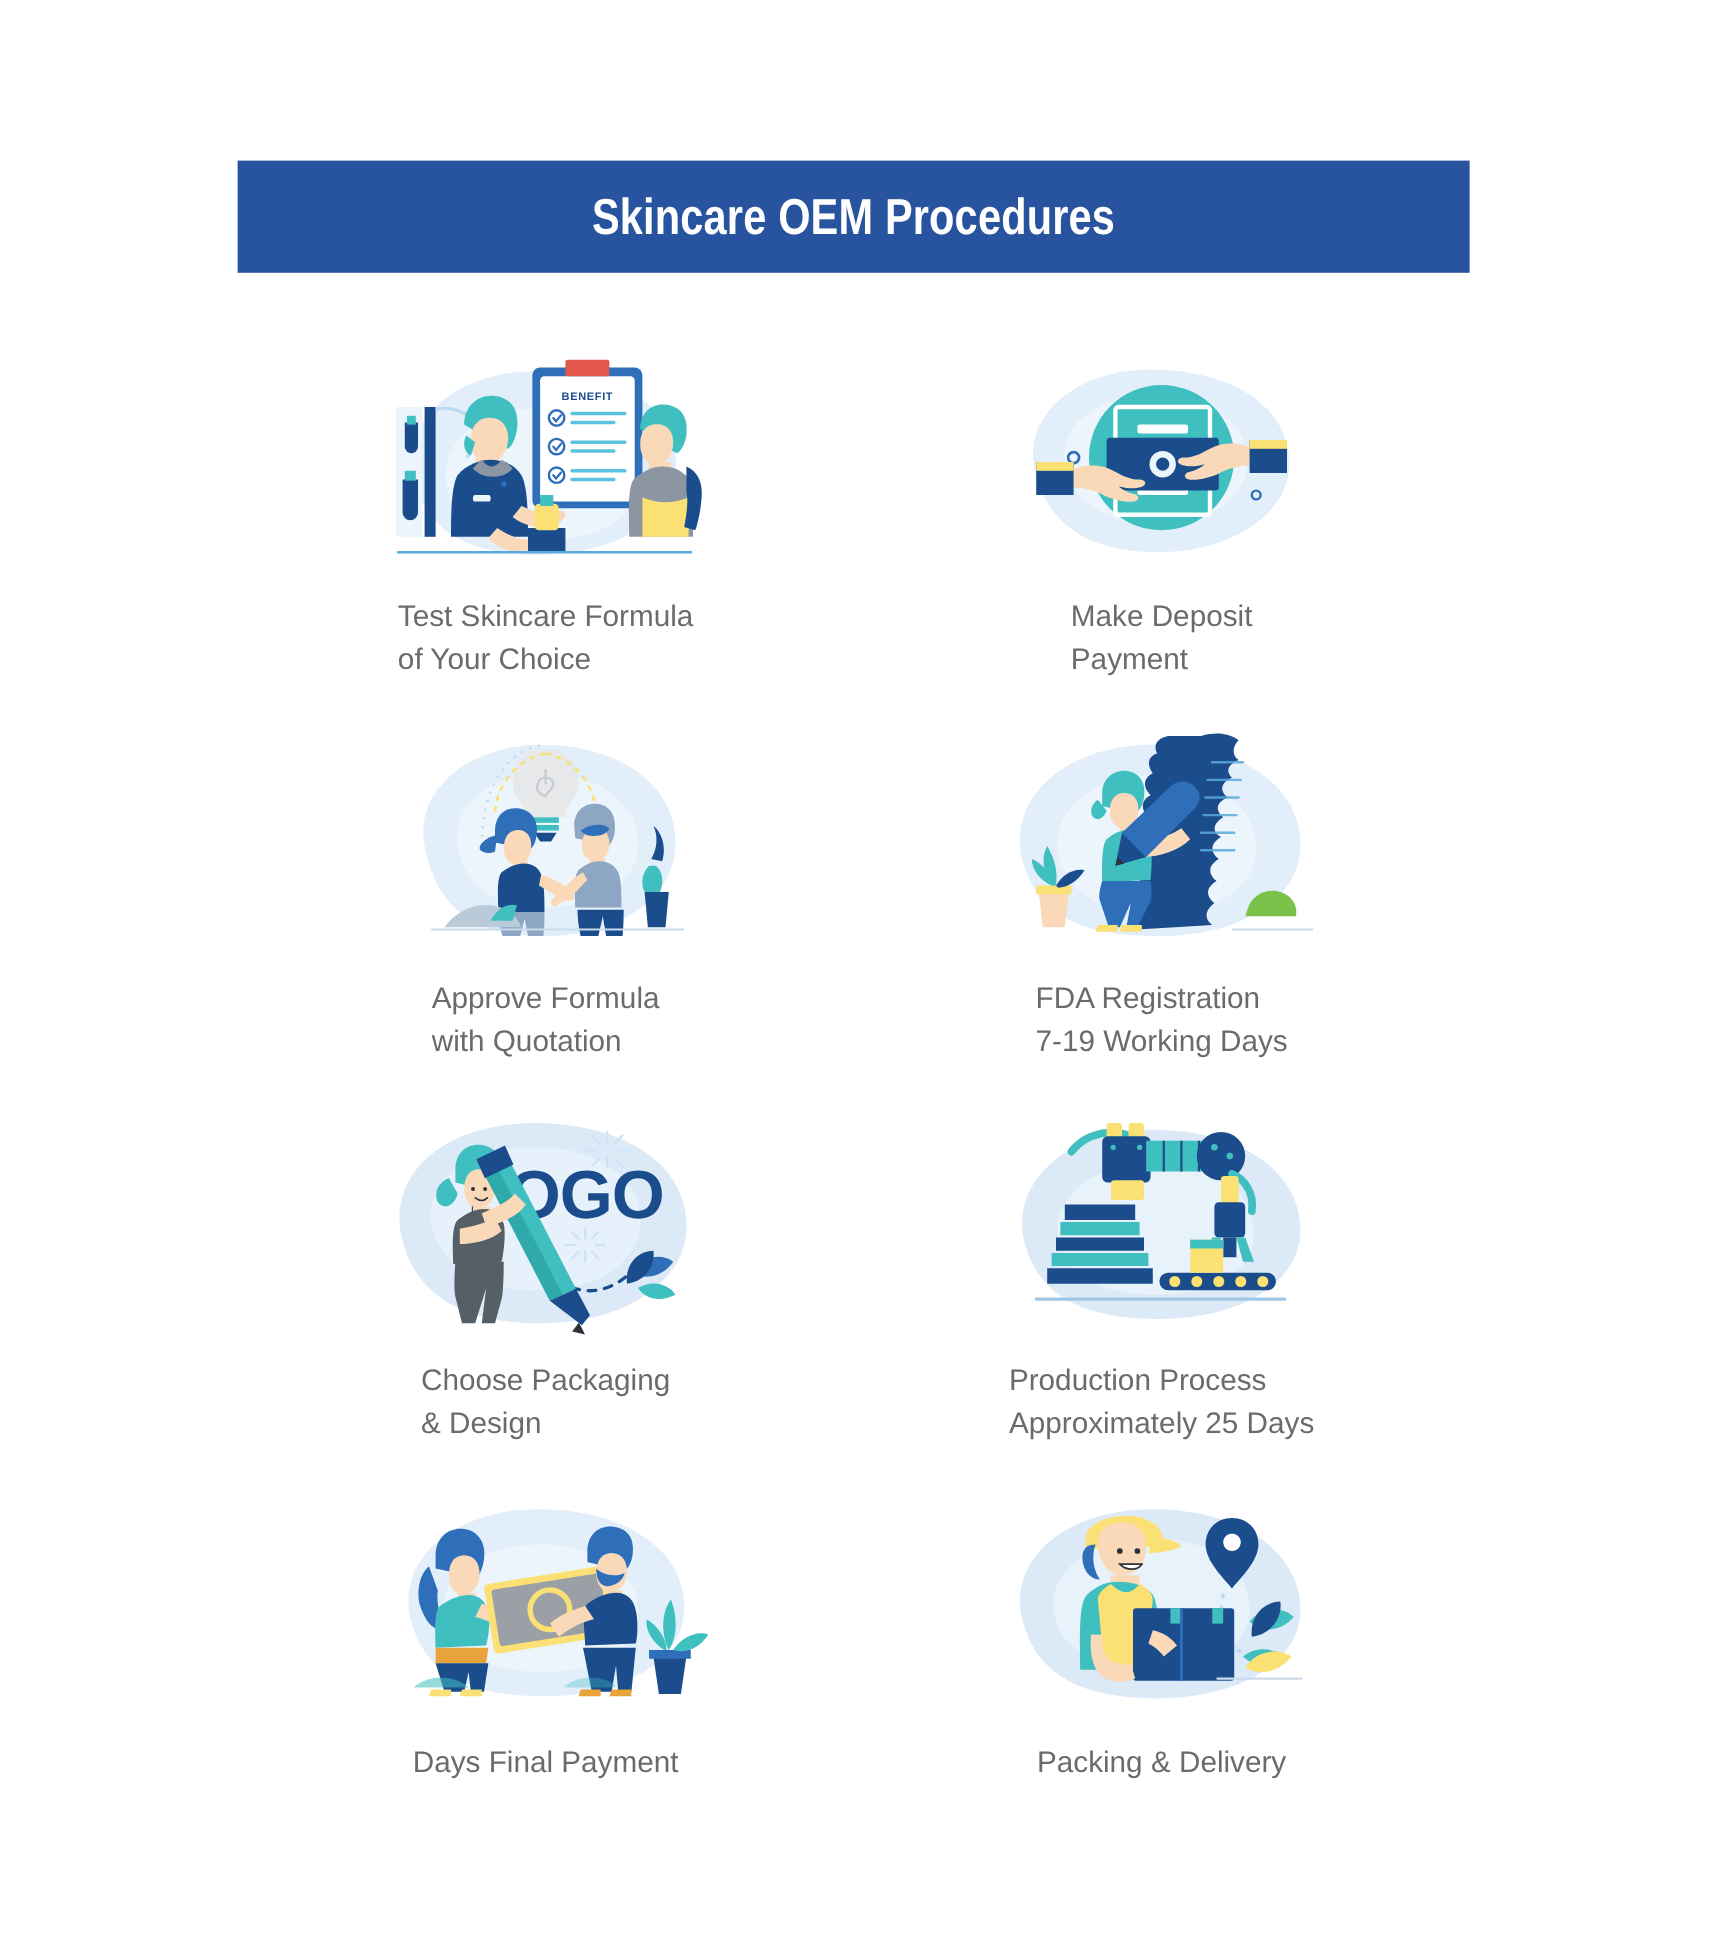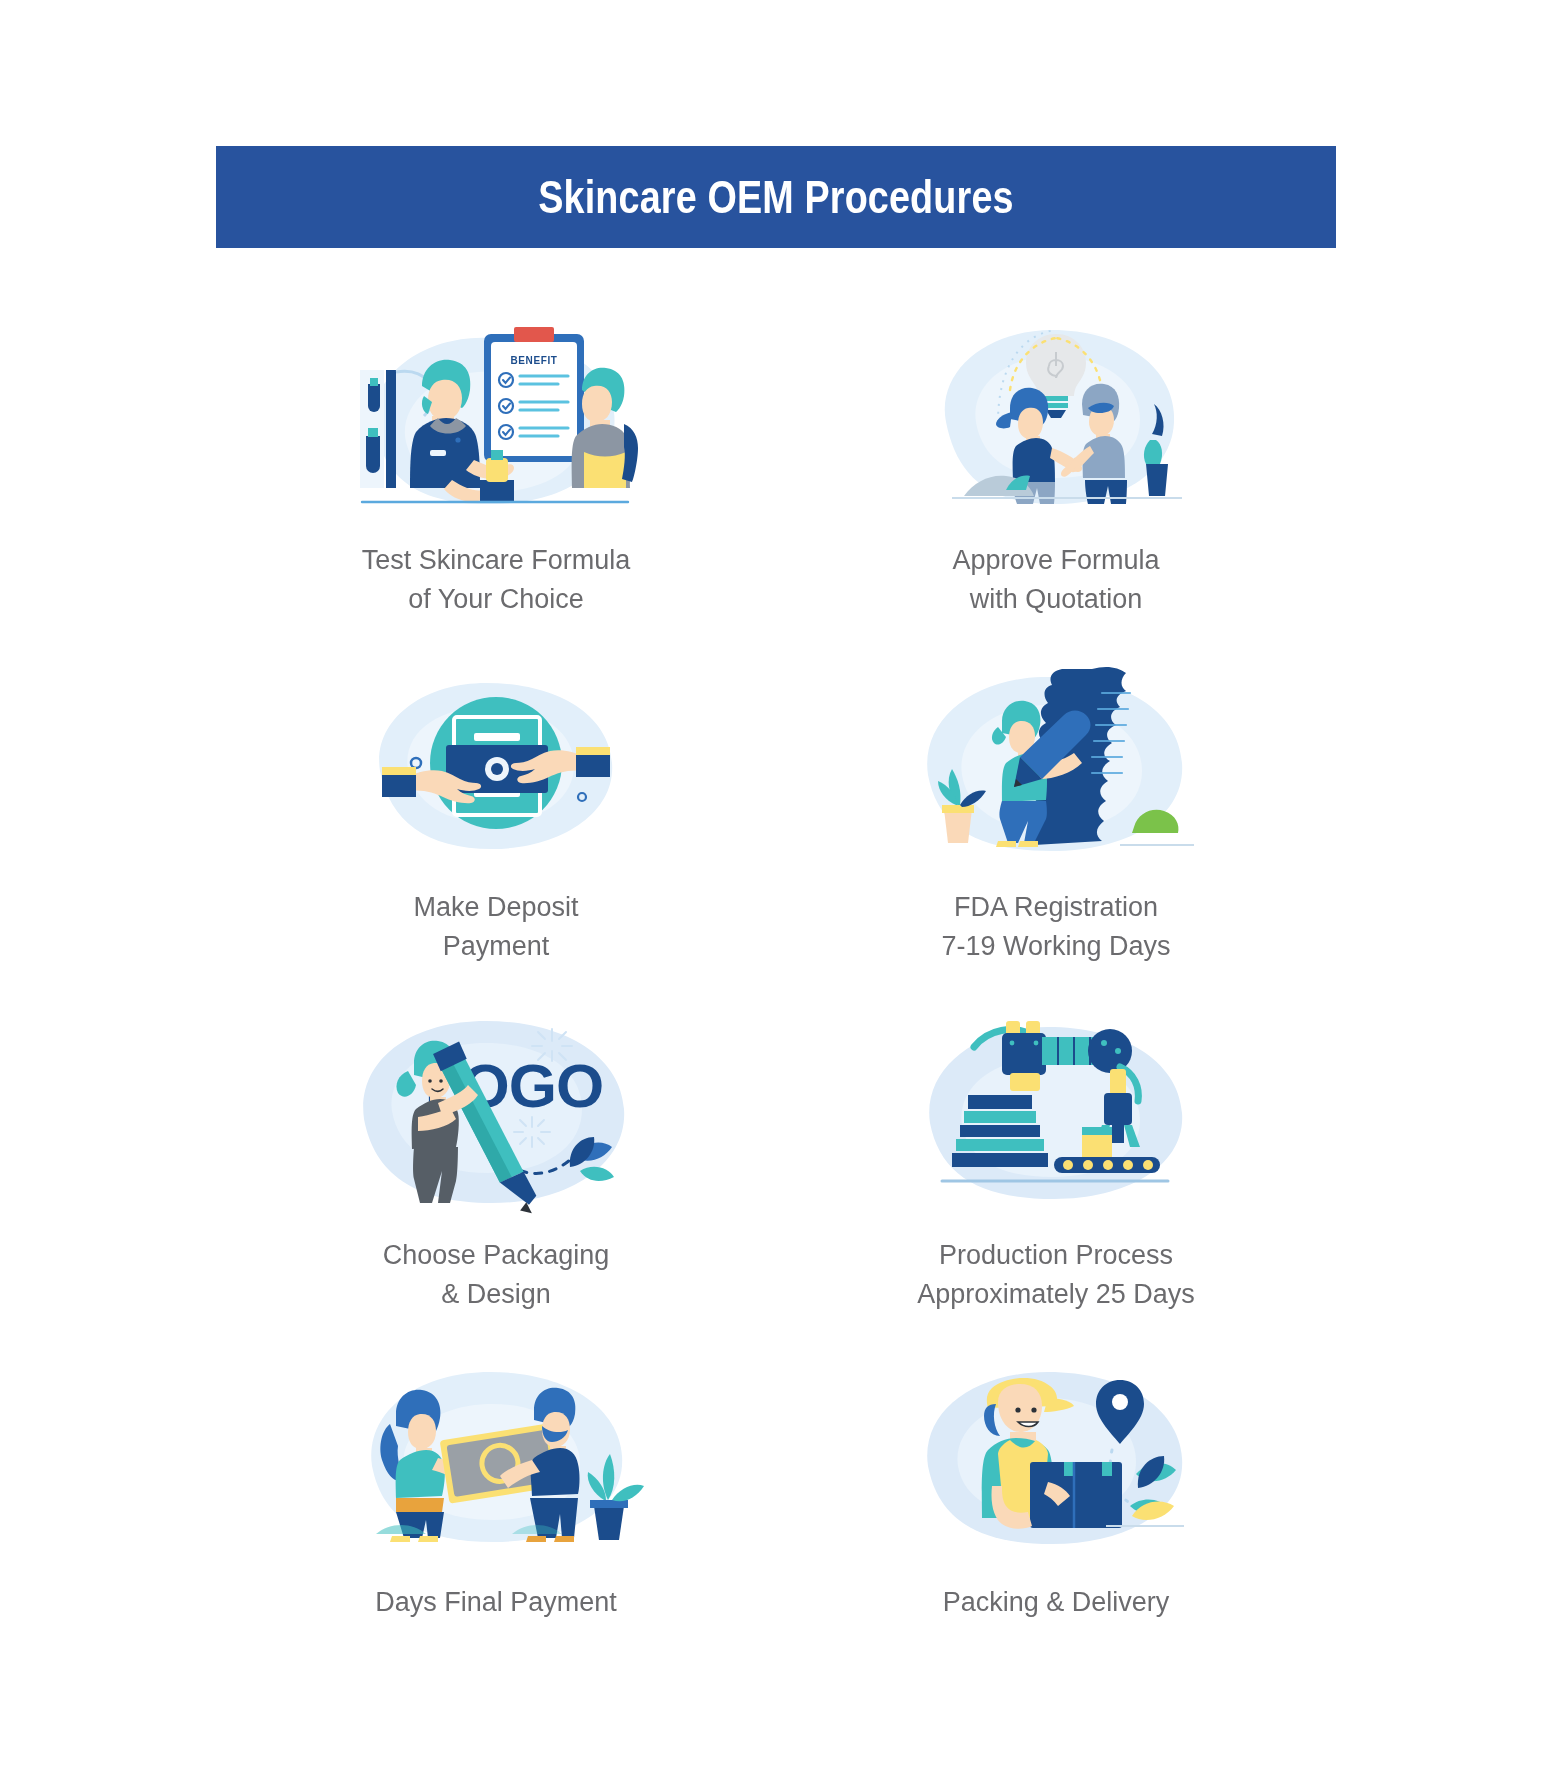--- a/index.html
+++ b/index.html
@@ -23,21 +23,21 @@
   
   .grid{
     position:absolute;left:216px;top:312px;width:1120px;
     display:grid;grid-template-columns:1fr 1fr;
     row-gap:40px;column-gap:0px;
   }
   .step{display:flex;flex-direction:column;align-items:center;}
   .art{width:300px;height:215px;position:relative;}
   .art svg{display:block;width:100%;height:100%;}
   .caption{
-    margin-top:14px;text-align:center;color:#6b6b6e;
+    margin-top:14px;text-align:left;color:#6b6b6e;
     font-size:27px;line-height:1.45;font-weight:400;white-space:pre-line;
   }
 </style>
 </head>
 <body>
 
 <div class="page">
 
   <div class="banner">
     <div class="banner-title">Skincare OEM Procedures</div>
@@ -107,20 +107,52 @@
           <path d="M16 190 h266" stroke="#5BA9DE" stroke-width="2.4" stroke-linecap="round" fill="none"></path>
         </svg>
       </div>
       <div class="caption">Test Skincare Formula
 of Your Choice</div>
     </div>
 
     <div class="step">
       <div class="art">
         <svg viewBox="0 0 300 215" xmlns="http://www.w3.org/2000/svg">
+          <path d="M34 112 C26 62 76 24 140 24 C206 24 262 52 266 104 C270 154 214 190 146 190 C80 190 44 162 34 112 Z" fill="#E2EFFA"></path>
+          <path d="M62 110 C56 74 92 48 142 48 C190 48 228 70 228 106 C228 142 192 164 146 164 C100 164 68 144 62 110 Z" fill="#EDF5FC"></path>
+          <circle cx="150" cy="104" r="66" fill="#3FBFBF"></circle>
+          <circle cx="70" cy="104" r="5" fill="none" stroke="#2F6FBA" stroke-width="2.5"></circle>
+          <circle cx="236" cy="138" r="4" fill="none" stroke="#2F6FBA" stroke-width="2.2"></circle>
+
+          <rect x="108" y="58" width="86" height="42" rx="3" fill="none" stroke="#FFFFFF" stroke-width="4"></rect>
+          <rect x="128" y="74" width="46" height="8" rx="2" fill="#FFFFFF"></rect>
+
+          <rect x="108" y="116" width="86" height="40" rx="3" fill="none" stroke="#FFFFFF" stroke-width="4"></rect>
+          <rect x="128" y="130" width="46" height="8" rx="2" fill="#FFFFFF"></rect>
+
+          <rect x="100" y="86" width="102" height="48" rx="3" fill="#1B4C8C"></rect>
+          <circle cx="151" cy="110" r="12" fill="#EDF5FC"></circle>
+          <circle cx="151" cy="110" r="6" fill="#1B4C8C"></circle>
+
+          <path d="M62 118 c10 -6 24 -8 34 -6 c8 2 14 6 18 8 c6 3 12 4 16 4 c5 0 7 4 3 6 c-6 3 -16 2 -22 0 c4 4 10 6 14 7 c5 1 5 6 0 7 c-8 1 -20 -2 -28 -6 c-8 -4 -20 -8 -35 -6 z" fill="#FAD9B8"></path>
+          <path d="M36 108 h34 v30 h-34 z" fill="#1B4C8C"></path>
+          <rect x="36" y="108" width="34" height="8" fill="#FBE073"></rect>
+
+          <path d="M238 98 c-10 -6 -24 -8 -34 -6 c-8 2 -14 6 -18 8 c-6 3 -12 4 -16 4 c-5 0 -7 4 -3 6 c6 3 16 2 22 0 c-4 4 -10 6 -14 7 c-5 1 -5 6 0 7 c8 1 20 -2 28 -6 c8 -4 20 -8 35 -6 z" fill="#FAD9B8"></path>
+          <path d="M230 88 h34 v30 h-34 z" fill="#1B4C8C"></path>
+          <rect x="230" y="88" width="34" height="8" fill="#FBE073"></rect>
+        </svg>
+      </div>
+      <div class="caption">Make Deposit
+Payment</div>
+    </div>
+
+    <div class="step">
+      <div class="art">
+        <svg viewBox="0 0 300 215" xmlns="http://www.w3.org/2000/svg">
           <path d="M40 110 C30 60 80 18 146 18 C214 18 266 52 268 104 C270 156 218 192 148 192 C78 192 50 160 40 110 Z" fill="#E2EFFA"></path>
           <path d="M70 110 C64 74 100 44 148 44 C196 44 234 70 234 108 C234 146 196 166 150 166 C104 166 76 146 70 110 Z" fill="#EDF5FC"></path>
 
           <path d="M150 22 c18 0 30 13 30 29 c0 12 -7 18 -10 24 c-2 5 -2 9 -2 9 h-36 c0 0 0 -4 -2 -9 c-3 -6 -10 -12 -10 -24 c0 -16 12 -29 30 -29 z" fill="#E6E8EA"></path>
           <rect x="138" y="84" width="24" height="5" fill="#3FBFBF"></rect>
           <rect x="138" y="91" width="24" height="5" fill="#3FBFBF"></rect>
           <path d="M140 98 h20 l-5 8 h-10 z" fill="#1B4C8C"></path>
           <path d="M150 40 v14 M143 54 c0 -8 14 -8 14 0 c0 6 -7 6 -7 12 M143 54 c-3 6 3 10 7 10" fill="none" stroke="#C7CBCF" stroke-width="2"></path>
 
           <g fill="none" stroke="#FBE073" stroke-width="2.4" stroke-linecap="round" stroke-dasharray="3 7">
@@ -152,52 +184,20 @@
           <path d="M246 122 c6 -10 6 -22 2 -30 c8 6 12 20 8 32 z" fill="#1B4C8C"></path>
           <path d="M240 152 h22 l-3 32 h-16 z" fill="#1B4C8C"></path>
           <path d="M244 128 c-6 6 -8 16 -4 24 h14 c4 -10 2 -20 -4 -24 z" fill="#3FBFBF"></path>
           <path d="M58 184 c10 -14 26 -22 42 -20 c16 2 24 10 28 20 z" fill="#B9CBD9"></path>
           <path d="M100 178 c6 -12 16 -16 24 -14 l-4 14 z" fill="#3FBFBF"></path>
           <path d="M46 186 h230" stroke="#C9DCEB" stroke-width="2" fill="none"></path>
         </svg>
       </div>
       <div class="caption">Approve Formula
 with Quotation</div>
-    </div>
-
-    <div class="step">
-      <div class="art">
-        <svg viewBox="0 0 300 215" xmlns="http://www.w3.org/2000/svg">
-          <path d="M34 112 C26 62 76 24 140 24 C206 24 262 52 266 104 C270 154 214 190 146 190 C80 190 44 162 34 112 Z" fill="#E2EFFA"></path>
-          <path d="M62 110 C56 74 92 48 142 48 C190 48 228 70 228 106 C228 142 192 164 146 164 C100 164 68 144 62 110 Z" fill="#EDF5FC"></path>
-          <circle cx="150" cy="104" r="66" fill="#3FBFBF"></circle>
-          <circle cx="70" cy="104" r="5" fill="none" stroke="#2F6FBA" stroke-width="2.5"></circle>
-          <circle cx="236" cy="138" r="4" fill="none" stroke="#2F6FBA" stroke-width="2.2"></circle>
-
-          <rect x="108" y="58" width="86" height="42" rx="3" fill="none" stroke="#FFFFFF" stroke-width="4"></rect>
-          <rect x="128" y="74" width="46" height="8" rx="2" fill="#FFFFFF"></rect>
-
-          <rect x="108" y="116" width="86" height="40" rx="3" fill="none" stroke="#FFFFFF" stroke-width="4"></rect>
-          <rect x="128" y="130" width="46" height="8" rx="2" fill="#FFFFFF"></rect>
-
-          <rect x="100" y="86" width="102" height="48" rx="3" fill="#1B4C8C"></rect>
-          <circle cx="151" cy="110" r="12" fill="#EDF5FC"></circle>
-          <circle cx="151" cy="110" r="6" fill="#1B4C8C"></circle>
-
-          <path d="M62 118 c10 -6 24 -8 34 -6 c8 2 14 6 18 8 c6 3 12 4 16 4 c5 0 7 4 3 6 c-6 3 -16 2 -22 0 c4 4 10 6 14 7 c5 1 5 6 0 7 c-8 1 -20 -2 -28 -6 c-8 -4 -20 -8 -35 -6 z" fill="#FAD9B8"></path>
-          <path d="M36 108 h34 v30 h-34 z" fill="#1B4C8C"></path>
-          <rect x="36" y="108" width="34" height="8" fill="#FBE073"></rect>
-
-          <path d="M238 98 c-10 -6 -24 -8 -34 -6 c-8 2 -14 6 -18 8 c-6 3 -12 4 -16 4 c-5 0 -7 4 -3 6 c6 3 16 2 22 0 c-4 4 -10 6 -14 7 c-5 1 -5 6 0 7 c8 1 20 -2 28 -6 c8 -4 20 -8 35 -6 z" fill="#FAD9B8"></path>
-          <path d="M230 88 h34 v30 h-34 z" fill="#1B4C8C"></path>
-          <rect x="230" y="88" width="34" height="8" fill="#FBE073"></rect>
-        </svg>
-      </div>
-      <div class="caption">Make Deposit
-Payment</div>
     </div>
 
     <div class="step">
       <div class="art">
         <svg viewBox="0 0 300 215" xmlns="http://www.w3.org/2000/svg">
           <path d="M22 116 C14 62 66 20 136 18 C212 16 272 48 276 104 C280 158 222 192 146 192 C70 192 32 168 22 116 Z" fill="#E2EFFA"></path>
           <path d="M56 116 C50 76 90 46 142 46 C194 46 236 72 236 112 C236 150 196 172 146 172 C96 172 62 152 56 116 Z" fill="#EDF5FC"></path>
 
           <path d="M186 10 c14 -4 26 -2 34 4 c-6 6 -6 14 0 18 c-10 4 -12 10 -6 16 c-10 4 -12 12 -4 18 c-10 4 -12 12 -4 18 c-10 6 -10 14 -2 18 c-10 6 -10 14 -2 20 c-10 6 -10 14 -2 20 c-10 6 -10 14 -2 20 c-8 6 -10 14 -2 20 l-68 4 c-6 -10 -4 -18 2 -22 c-8 -8 -6 -16 2 -20 c-8 -8 -6 -16 2 -20 c-8 -8 -6 -16 2 -20 c-8 -8 -6 -16 2 -20 c-8 -8 -6 -16 2 -20 c-8 -8 -6 -16 2 -20 c-6 -8 -4 -16 4 -18 c-4 -8 0 -14 10 -16 z" fill="#1B4C8C"></path>
           <g stroke="#5BA9DE" stroke-width="2.2" stroke-linecap="round" fill="none" opacity=".85">

